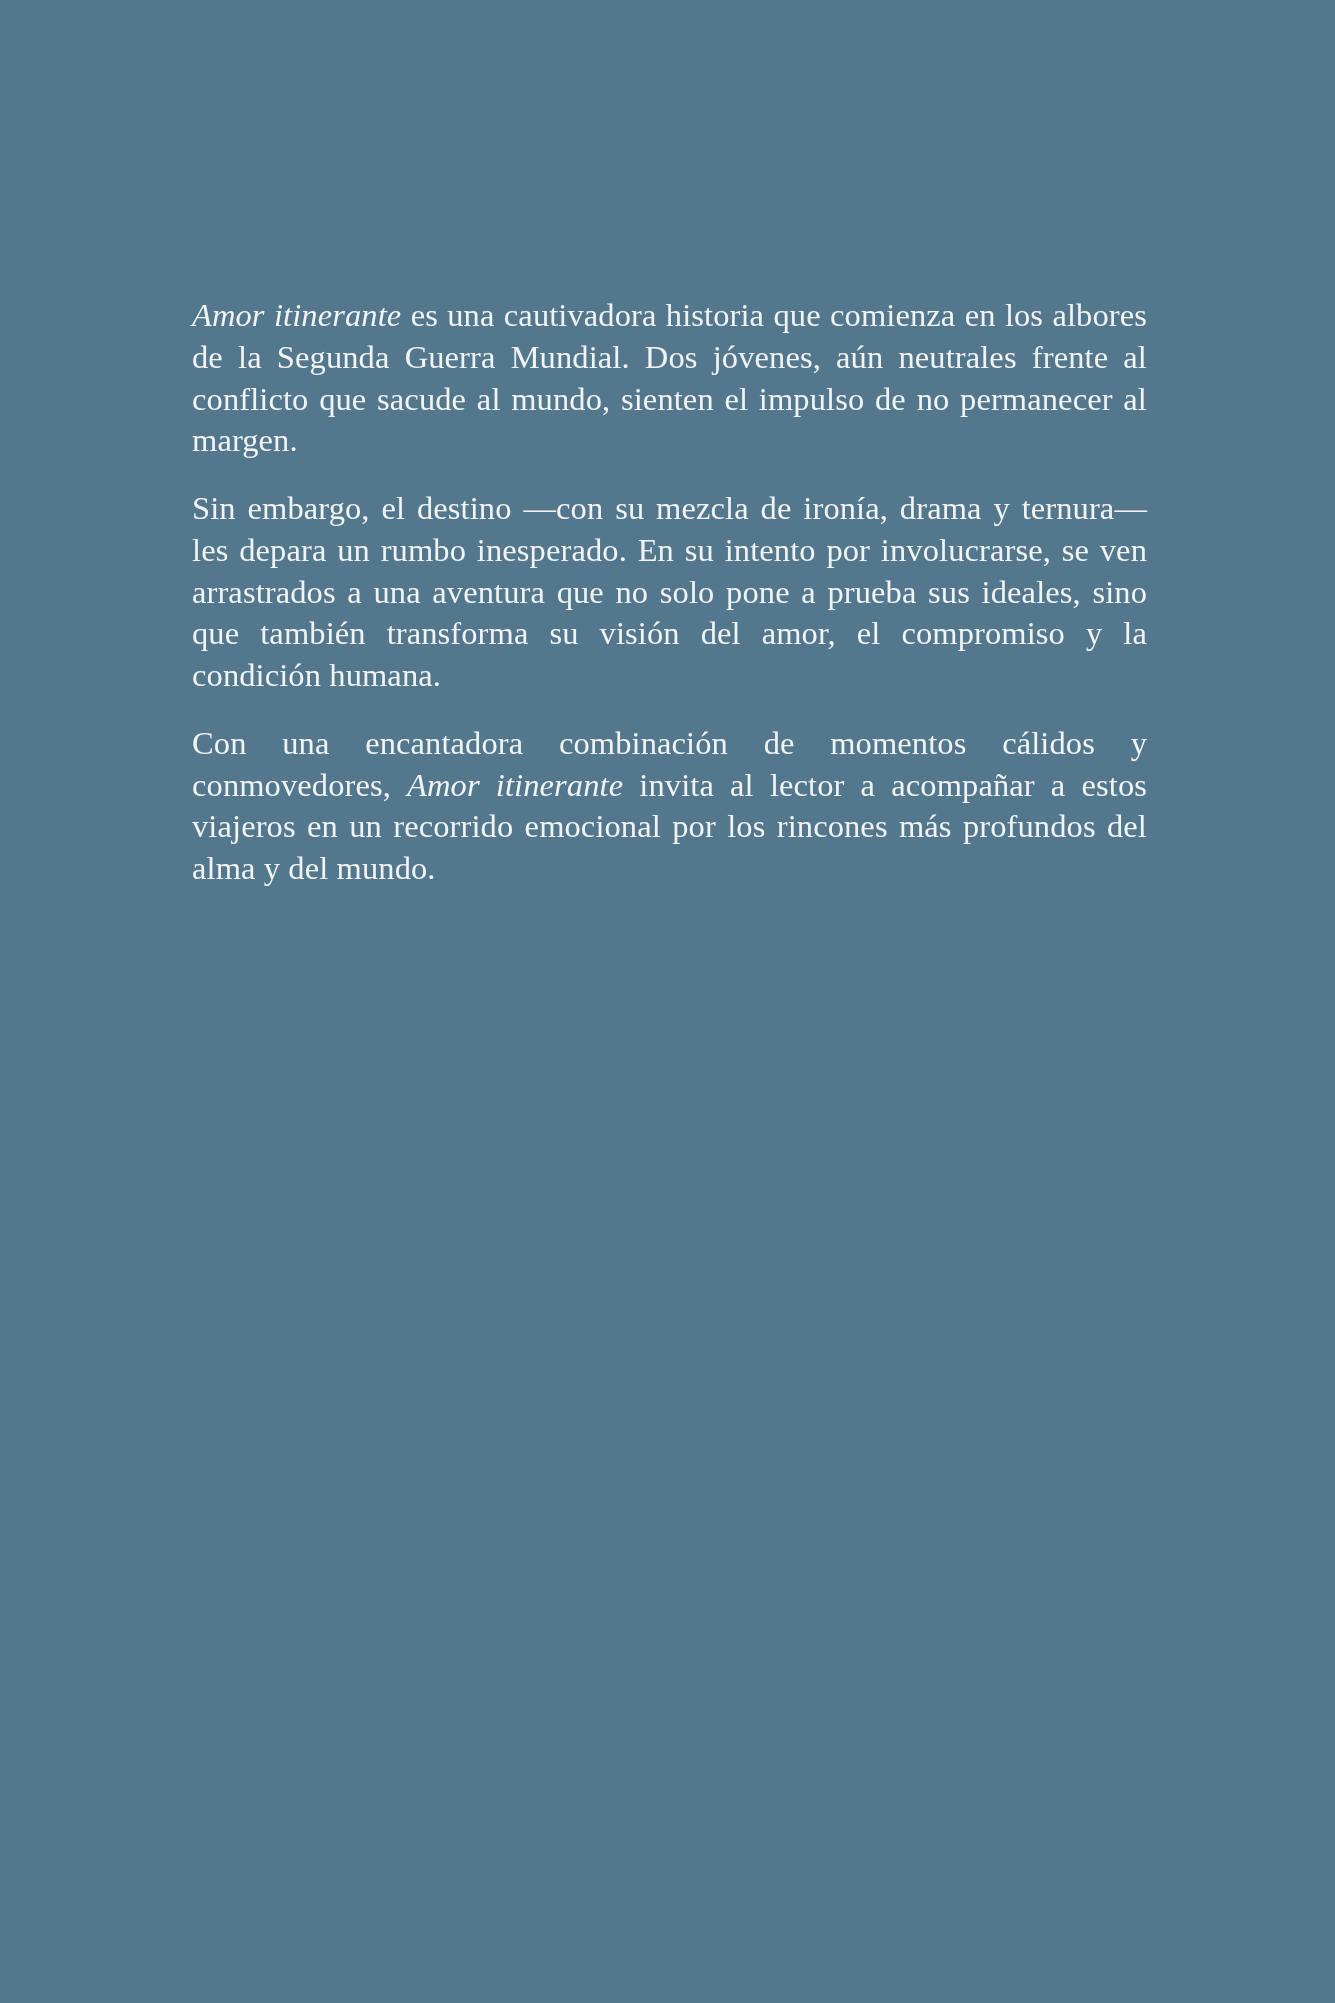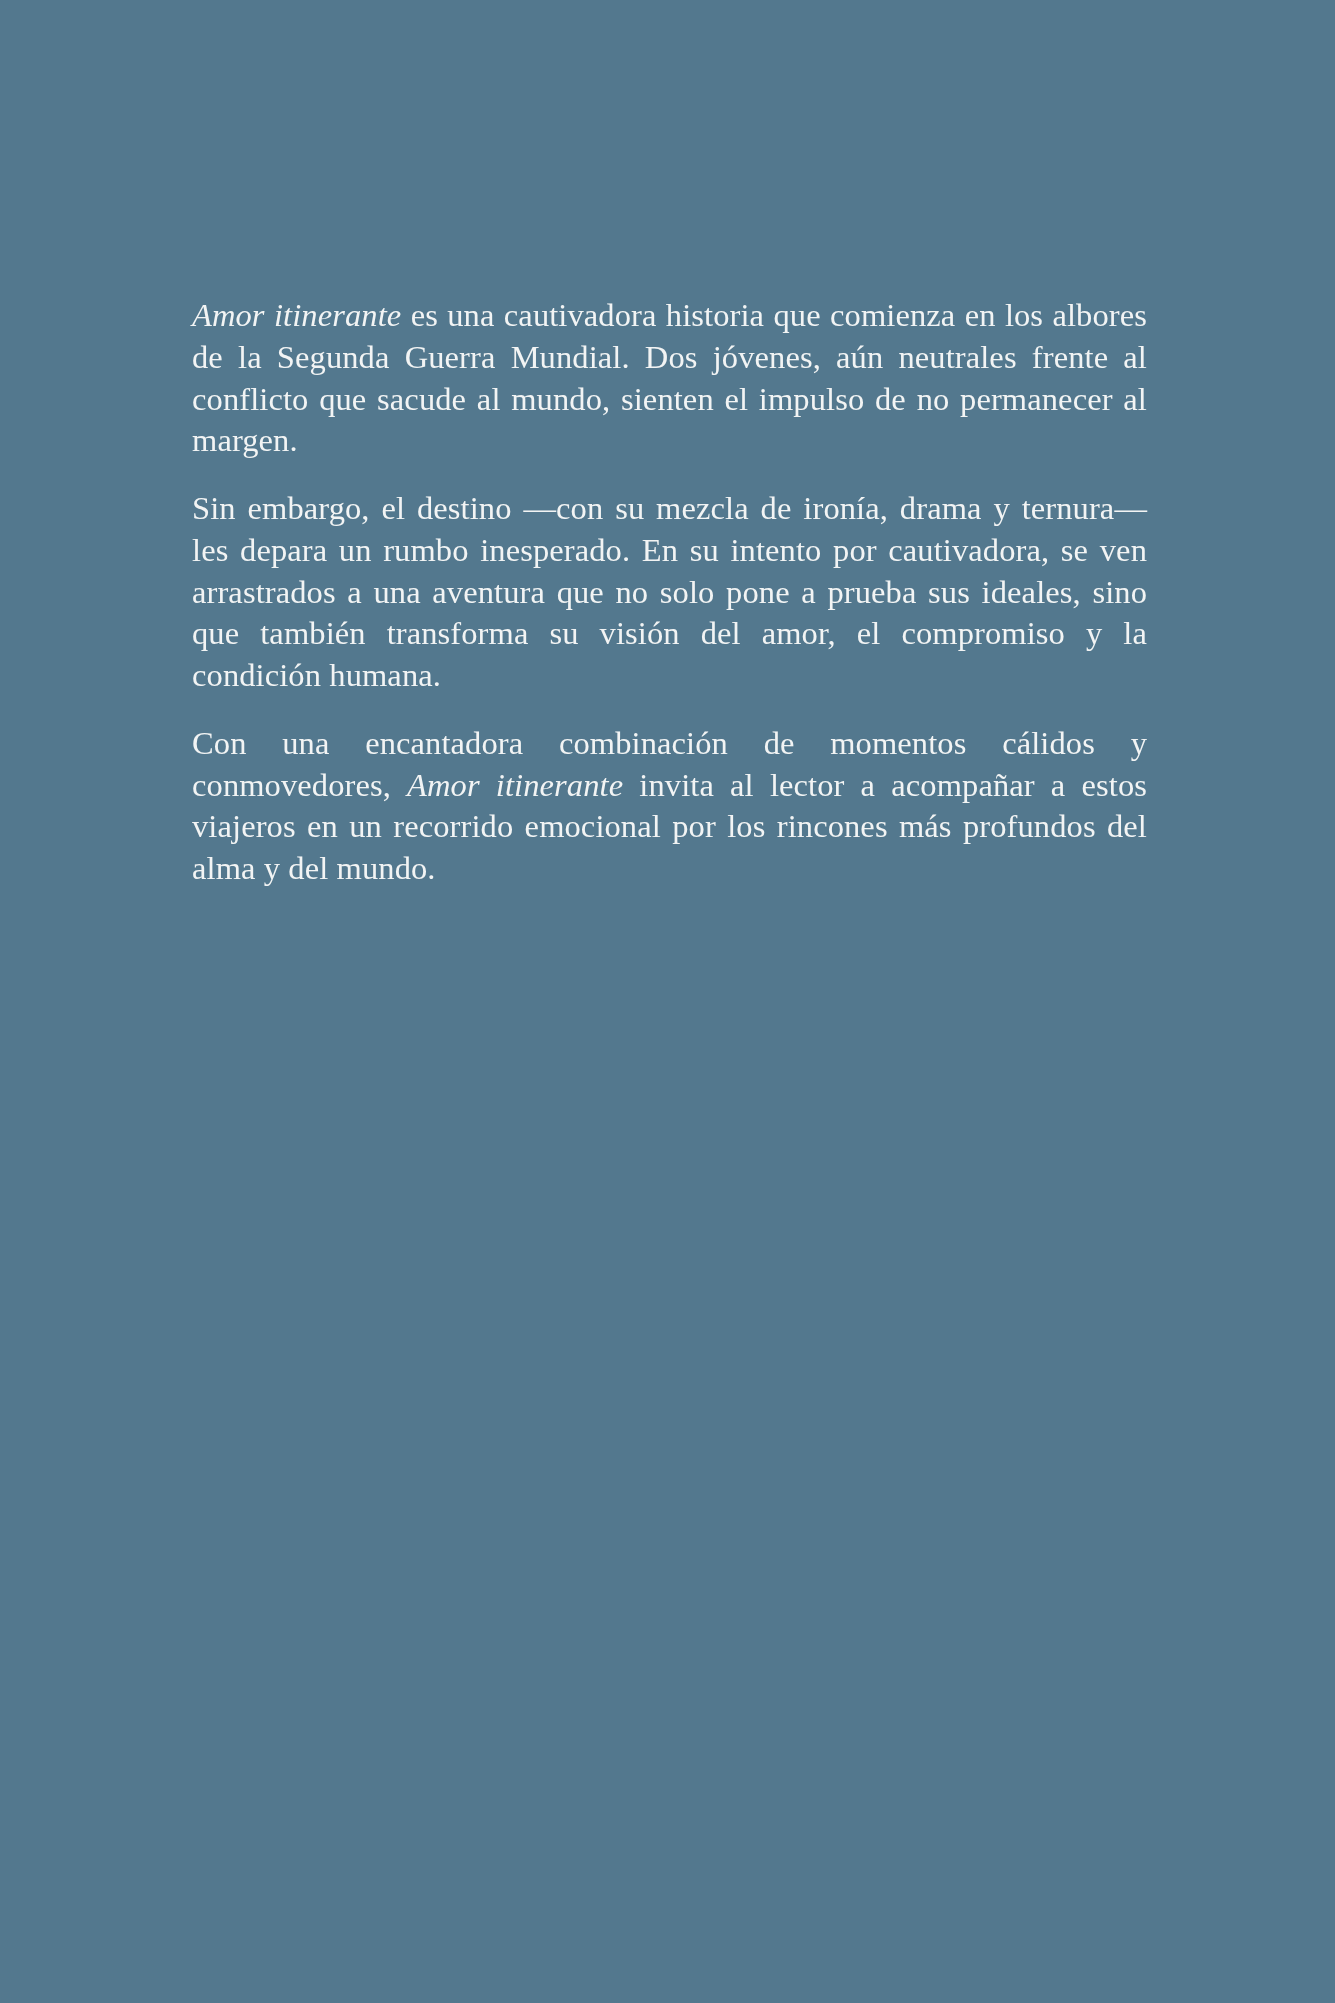--- a/index.html
+++ b/index.html
@@ -40,16 +40,16 @@
   .title-italic {
     font-style: italic;
   }
 </style>
 </head>
 <body>
 
 <div class="page">
   <div class="blurb" id="blurb-container">
       <p class="para"><span class="title-italic">Amor itinerante</span><span> es una cautivadora historia que comienza en los albores de la Segunda Guerra Mundial. Dos jóvenes, aún neutrales frente al conflicto que sacude al mundo, sienten el impulso de no permanecer al margen.</span></p>
-      <p class="para"><span>Sin embargo, el destino —con su mezcla de ironía, drama y ternura— les depara un rumbo inesperado. En su intento por cautivadora, se ven arrastrados a una aventura que no solo pone a prueba sus ideales, sino que también transforma su visión del amor, el compromiso y la condición humana.</span></p>
+      <p class="para"><span>Sin embargo, el destino —con su mezcla de ironía, drama y ternura— les depara un rumbo inesperado. En su intento por involucrarse, se ven arrastrados a una aventura que no solo pone a prueba sus ideales, sino que también transforma su visión del amor, el compromiso y la condición humana.</span></p>
       <p class="para"><span>Con una encantadora combinación de momentos cálidos y conmovedores, </span><span class="title-italic">Amor itinerante</span><span> invita al lector a acompañar a estos viajeros en un recorrido emocional por los rincones más profundos del alma y del mundo.</span></p>
     </div>
 </div>
 
 </body></html>

